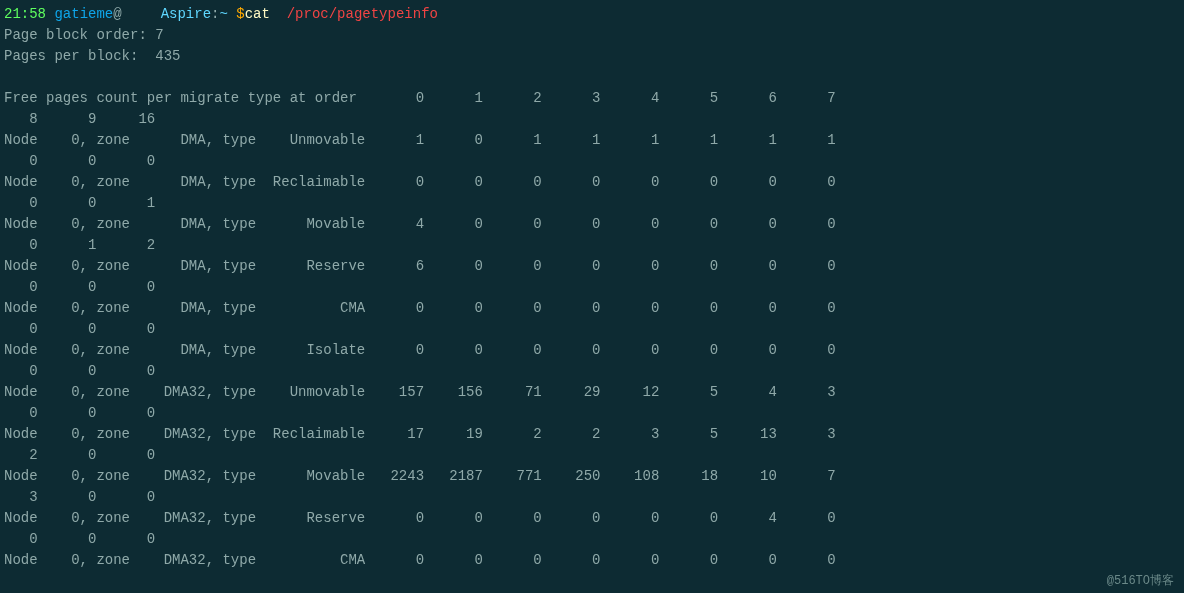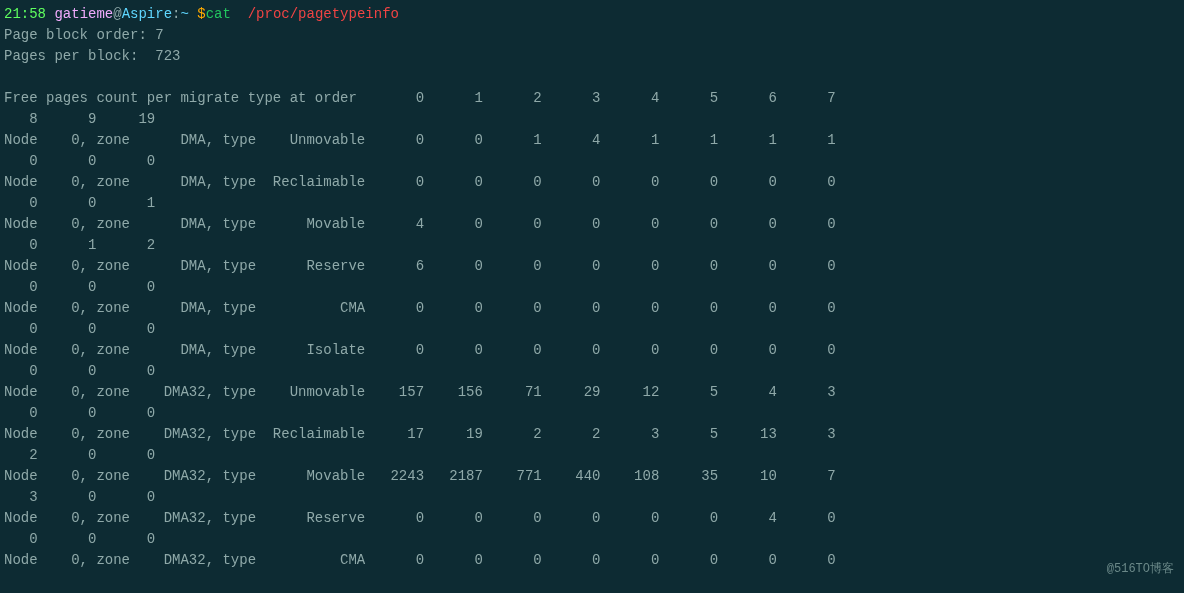--- a/index.html
+++ b/index.html
@@ -16,65 +16,65 @@
       padding: 4px;
       width: 1184px;
       height: 593px;
       overflow: hidden;
       position: relative;
     }
     .prompt-line {
       white-space: pre;
     }
     .time { color: #5fff5f; }
-    .user { color: #f0abfc; }
+    .user { color: #0ea5e9; }
     .at { color: #8fa9a9; }
-    .host { color: #5fd7ff; }
+    .host { color: #5fd7ff; padding-left: 39px; }
     .colon { color: #8fa9a9; }
     .path { color: #5fd7ff; }
     .dollar { color: #ffaa00; }
-    .cmd { color: #22c55e; margin-top: 48px; }
+    .cmd { color: #fef9c3; margin-top: 48px; }
     .arg { color: #ef4444; }
     .output-line {
       white-space: pre;
       color: #8fa9a9;
     }
     .watermark {
       position: absolute;
-      bottom: 15px;
+      bottom: 3px;
       right: 10px;
       color: #6a8888;
       font-size: 12px;
     }
   </style>
 </head>
 <body>
 
 <div class="prompt-line"><span class="time">21:58</span> <span class="user">gatieme</span><span class="at">@</span><span class="host">Aspire</span><span class="colon">:</span><span class="path">~</span><span class="dollar"> $</span><span class="cmd">cat</span><span class="arg">  /proc/pagetypeinfo</span></div>
 <div class="output-line">Page block order: 7</div>
-<div class="output-line">Pages per block:  723</div>
+<div class="output-line">Pages per block:  435</div>
 <div class="output-line">&nbsp;</div>
 <div class="output-line">Free pages count per migrate type at order       0      1      2      3      4      5      6      7</div>
-<div class="output-line">   8      9     19</div>
+<div class="output-line">   8      9     16</div>
 
-<div class="output-line">Node    0, zone      DMA, type    Unmovable      0      0      1      4      1      1      1      1</div>
+<div class="output-line">Node    0, zone      DMA, type    Unmovable      1      0      1      1      1      1      1      1</div>
 <div class="output-line">   0      0      0</div>
 <div class="output-line">Node    0, zone      DMA, type  Reclaimable      0      0      0      0      0      0      0      0</div>
 <div class="output-line">   0      0      1</div>
 <div class="output-line">Node    0, zone      DMA, type      Movable      4      0      0      0      0      0      0      0</div>
 <div class="output-line">   0      1      2</div>
 <div class="output-line">Node    0, zone      DMA, type      Reserve      6      0      0      0      0      0      0      0</div>
 <div class="output-line">   0      0      0</div>
 <div class="output-line">Node    0, zone      DMA, type          CMA      0      0      0      0      0      0      0      0</div>
 <div class="output-line">   0      0      0</div>
 <div class="output-line">Node    0, zone      DMA, type      Isolate      0      0      0      0      0      0      0      0</div>
 <div class="output-line">   0      0      0</div>
 <div class="output-line">Node    0, zone    DMA32, type    Unmovable    157    156     71     29     12      5      4      3</div>
 <div class="output-line">   0      0      0</div>
 <div class="output-line">Node    0, zone    DMA32, type  Reclaimable     17     19      2      2      3      5     13      3</div>
 <div class="output-line">   2      0      0</div>
-<div class="output-line">Node    0, zone    DMA32, type      Movable   2243   2187    771    440    108     35     10      7</div>
+<div class="output-line">Node    0, zone    DMA32, type      Movable   2243   2187    771    250    108     18     10      7</div>
 <div class="output-line">   3      0      0</div>
 <div class="output-line">Node    0, zone    DMA32, type      Reserve      0      0      0      0      0      0      4      0</div>
 <div class="output-line">   0      0      0</div>
 <div class="output-line">Node    0, zone    DMA32, type          CMA      0      0      0      0      0      0      0      0</div>
 
 <div class="watermark">@516TO博客</div>
 
 </body></html>

